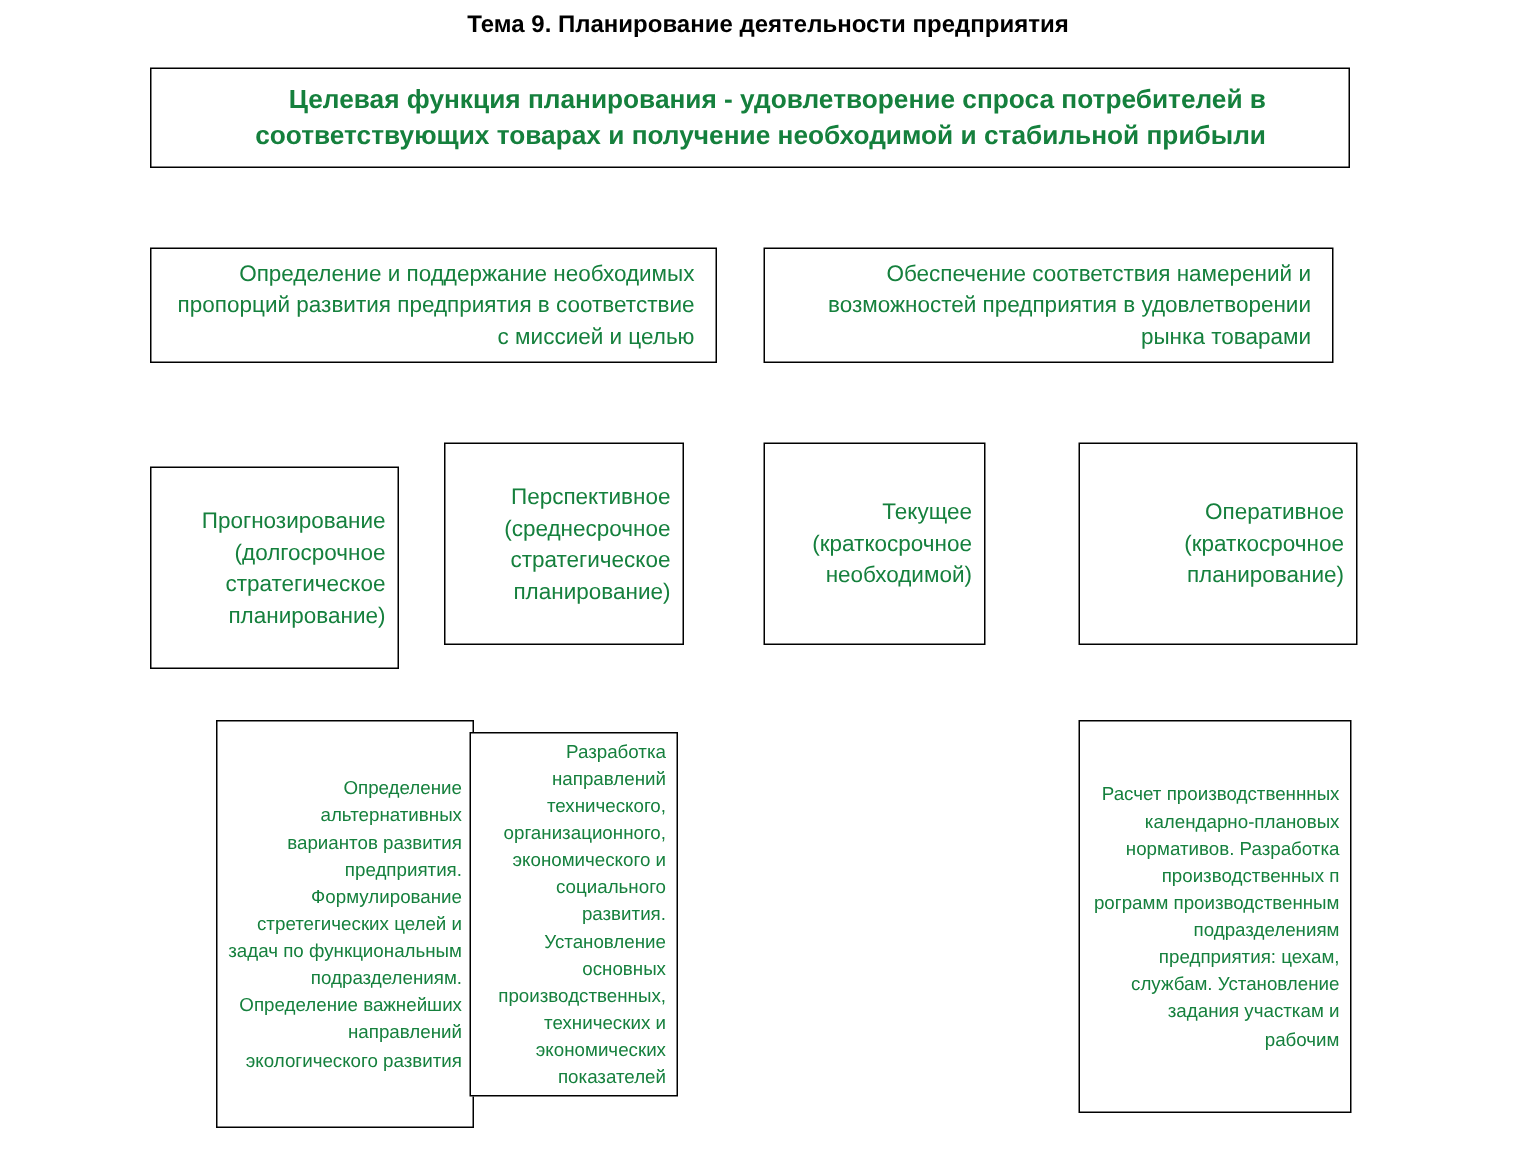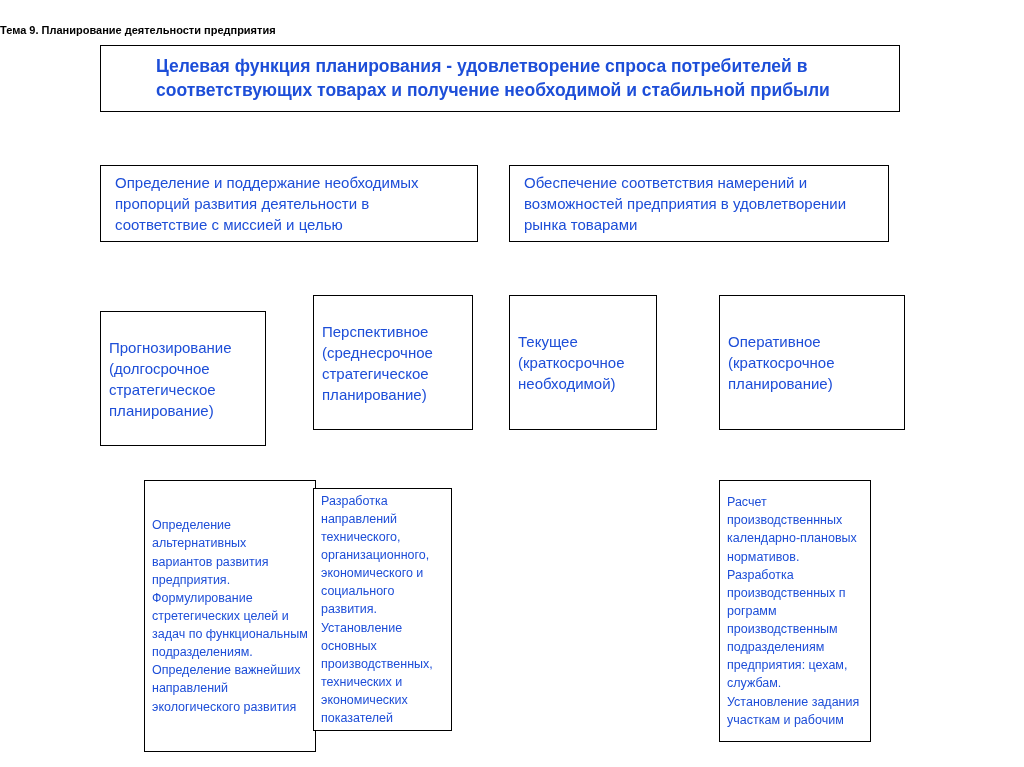--- a/index.html
+++ b/index.html
@@ -19,29 +19,30 @@
     overflow: hidden;
   }
   .box {
     position: absolute;
     box-sizing: border-box;
     border: 1px solid #000000;
     background: #ffffff;
     display: flex;
     align-items: center;
     justify-content: center;
-    text-align: left;
-    color: #1d4ed8;
+    text-align: right;
+    color: #15803d;
   }
   .title {
     position: absolute;
-    top: 24px;
+    top: 8px;
     left: 0;
     width: 100%;
-    font-size: 11px;
+    text-align: center;
+    font-size: 16px;
     font-weight: bold;
     color: #000000;
   }
   .goal {
     left: 100px;
     top: 45px;
     width: 800px;
     height: 67px;
     font-size: 17.5px;
     font-weight: bold;
@@ -59,44 +60,44 @@
   .task-right { left: 509px; width: 380px; }
 
   .ptype {
     top: 295px;
     height: 135px;
     font-size: 15px;
     line-height: 1.4;
     padding: 0 8px;
   }
   .ptype-1 { left: 100px; width: 166px; margin-top: 16px; }
-  .ptype-2 { left: 313px; width: 160px; }
+  .ptype-2 { left: 296px; width: 160px; }
   .ptype-3 { left: 509px; width: 148px; }
   .ptype-4 { left: 719px; width: 186px; }
 
   .pdet {
     font-size: 12.5px;
     line-height: 1.45;
     padding: 4px 7px;
   }
   .pdet-1 { left: 100px; top: 480px; width: 172px; height: 272px; margin-left: 44px; }
   .pdet-2 { left: 313px; top: 488px; width: 139px; height: 243px; }
   .pdet-3 { left: 509px; top: 492px; width: 166px; height: 228px; }
-  .pdet-4 { left: 719px; top: 480px; width: 152px; height: 262px; }
+  .pdet-4 { left: 719px; top: 480px; width: 182px; height: 262px; }
 </style>
 </head>
 <body>
 
 <div class="canvas">
 
   <div class="title">Тема 9. Планирование деятельности предприятия</div>
 
   <div class="box goal">Целевая функция планирования - удовлетворение спроса потребителей в соответствующих товарах и получение необходимой и стабильной прибыли</div>
 
-  <div class="box task task-left">Определение и поддержание необходимых пропорций развития деятельности в соответствие с миссией и целью</div>
+  <div class="box task task-left">Определение и поддержание необходимых пропорций развития предприятия в соответствие с миссией и целью</div>
 
   <div class="box task task-right">Обеспечение соответствия намерений и возможностей предприятия в удовлетворении рынка товарами</div>
 
   <div class="box ptype ptype-1">Прогнозирование (долгосрочное стратегическое планирование)</div>
 
   <div class="box ptype ptype-2">Перспективное (среднесрочное стратегическое планирование)</div>
 
   <div class="box ptype ptype-3">Текущее (краткосрочное необходимой)</div>
 
   <div class="box ptype ptype-4">Оперативное (краткосрочное планирование)</div>

